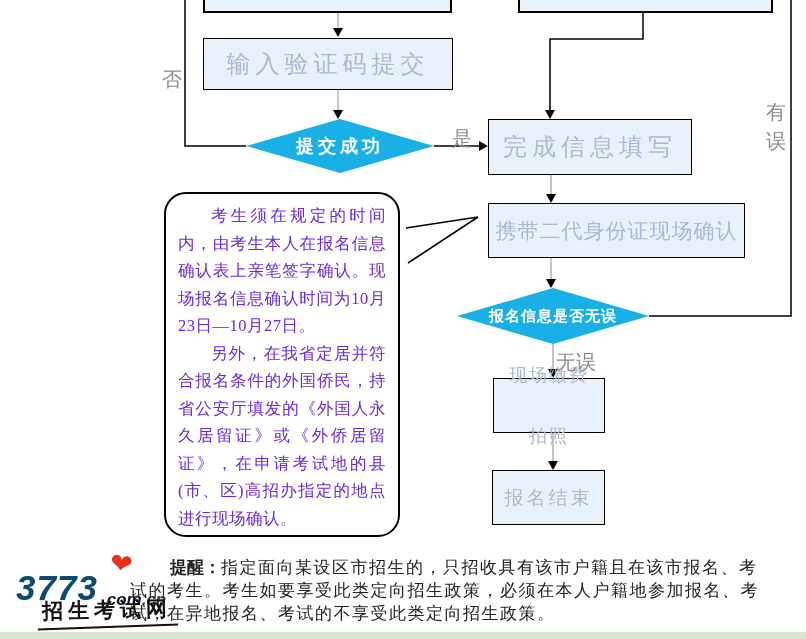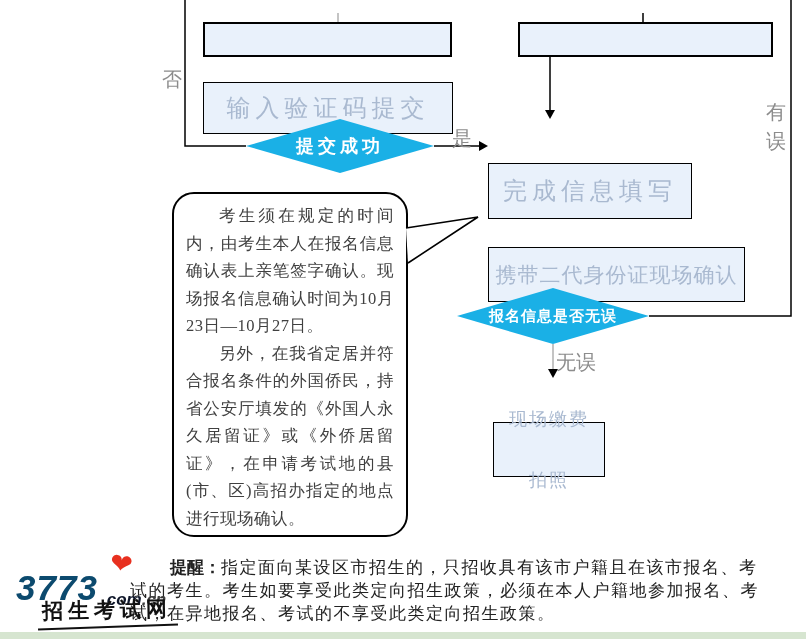--- a/index.html
+++ b/index.html
@@ -4,35 +4,35 @@
 <style>
   html,body{margin:0;padding:0;background:#fff;}
   .stage{
     position:relative;width:806px;height:639px;background:#ffffff;
     overflow:hidden;font-family:"Liberation Sans",sans-serif;
   }
   svg.connectors{position:absolute;left:0;top:0;z-index:0;}
   .box{
     position:absolute;background:#e9f1fb;border:1px solid #000;
     display:flex;align-items:center;justify-content:center;
-    color:#a9b9d0;z-index:1;box-sizing:border-box;text-align:center;margin-top:44px;
+    color:#a9b9d0;z-index:1;box-sizing:border-box;text-align:center;
   }
   .box.thick{border-width:2px;}
   .diamond{
     position:absolute;background:#1ab0e6;z-index:1;
     clip-path:polygon(50% 0,100% 50%,50% 100%,0 50%);
     display:flex;align-items:center;justify-content:center;
     color:#fff;font-weight:bold;
   }
   .edge-label{position:absolute;color:#8c8c8c;z-index:1;font-family:"Liberation Serif",serif;}
   .bubble{
-    position:absolute;left:172px;top:192px;width:236px;height:345px;
+    position:absolute;left:164px;top:192px;width:236px;height:345px;
     background:#fff;border:2px solid #000;border-radius:22px;z-index:2;
     box-sizing:border-box;padding:8px 12px 6px 12px;
-    font-family:"Liberation Serif",serif;color:#404040;
+    font-family:"Liberation Serif",serif;color:#6d28d9;
   }
   .bubble p{margin:0;text-indent:2em;font-size:16.5px;line-height:27.5px;
     text-align:justify;letter-spacing:0.5px;}
   svg.tail{position:absolute;left:400px;top:205px;z-index:3;}
   .notice{position:absolute;z-index:4;font-family:"Liberation Serif",serif;color:#222;}
   .nline{position:absolute;white-space:nowrap;font-size:17px;letter-spacing:1.5px;}
   .nline b{font-family:"Liberation Sans",sans-serif;letter-spacing:0;}
   .logo{position:absolute;left:10px;top:552px;width:180px;height:84px;z-index:5;}
   .logo .num{
     position:absolute;left:6px;top:16px;font-size:35px;font-weight:bold;
@@ -104,20 +104,23 @@
 
   <div class="box" style="left:488px;top:203px;width:257px;height:55px;font-size:21px;letter-spacing:1px;">
     <span>携带二代身份证现场确认</span>
   </div>
 
   <div class="box" style="left:493px;top:378px;width:112px;height:55px;font-size:18px;letter-spacing:2px;flex-direction:column;line-height:24px;gap:37px;">
     <span>现场缴费</span>
     <span>拍照</span>
   </div>
 
+  <div class="box" style="left:492px;top:470px;width:113px;height:55px;font-size:19px;letter-spacing:3px;">
+    <span>报名结束</span>
+  </div>
 
   <div class="diamond" style="left:246px;top:119px;width:188px;height:54px;font-size:18px;letter-spacing:4px;">
     <span>提交成功</span>
   </div>
 
   <div class="diamond" style="left:457px;top:288px;width:192px;height:56px;font-size:15px;letter-spacing:1px;">
     <span>报名信息是否无误</span>
   </div>
 
   <div class="edge-label" style="left:162px;top:66px;font-size:20px;">否</div>

